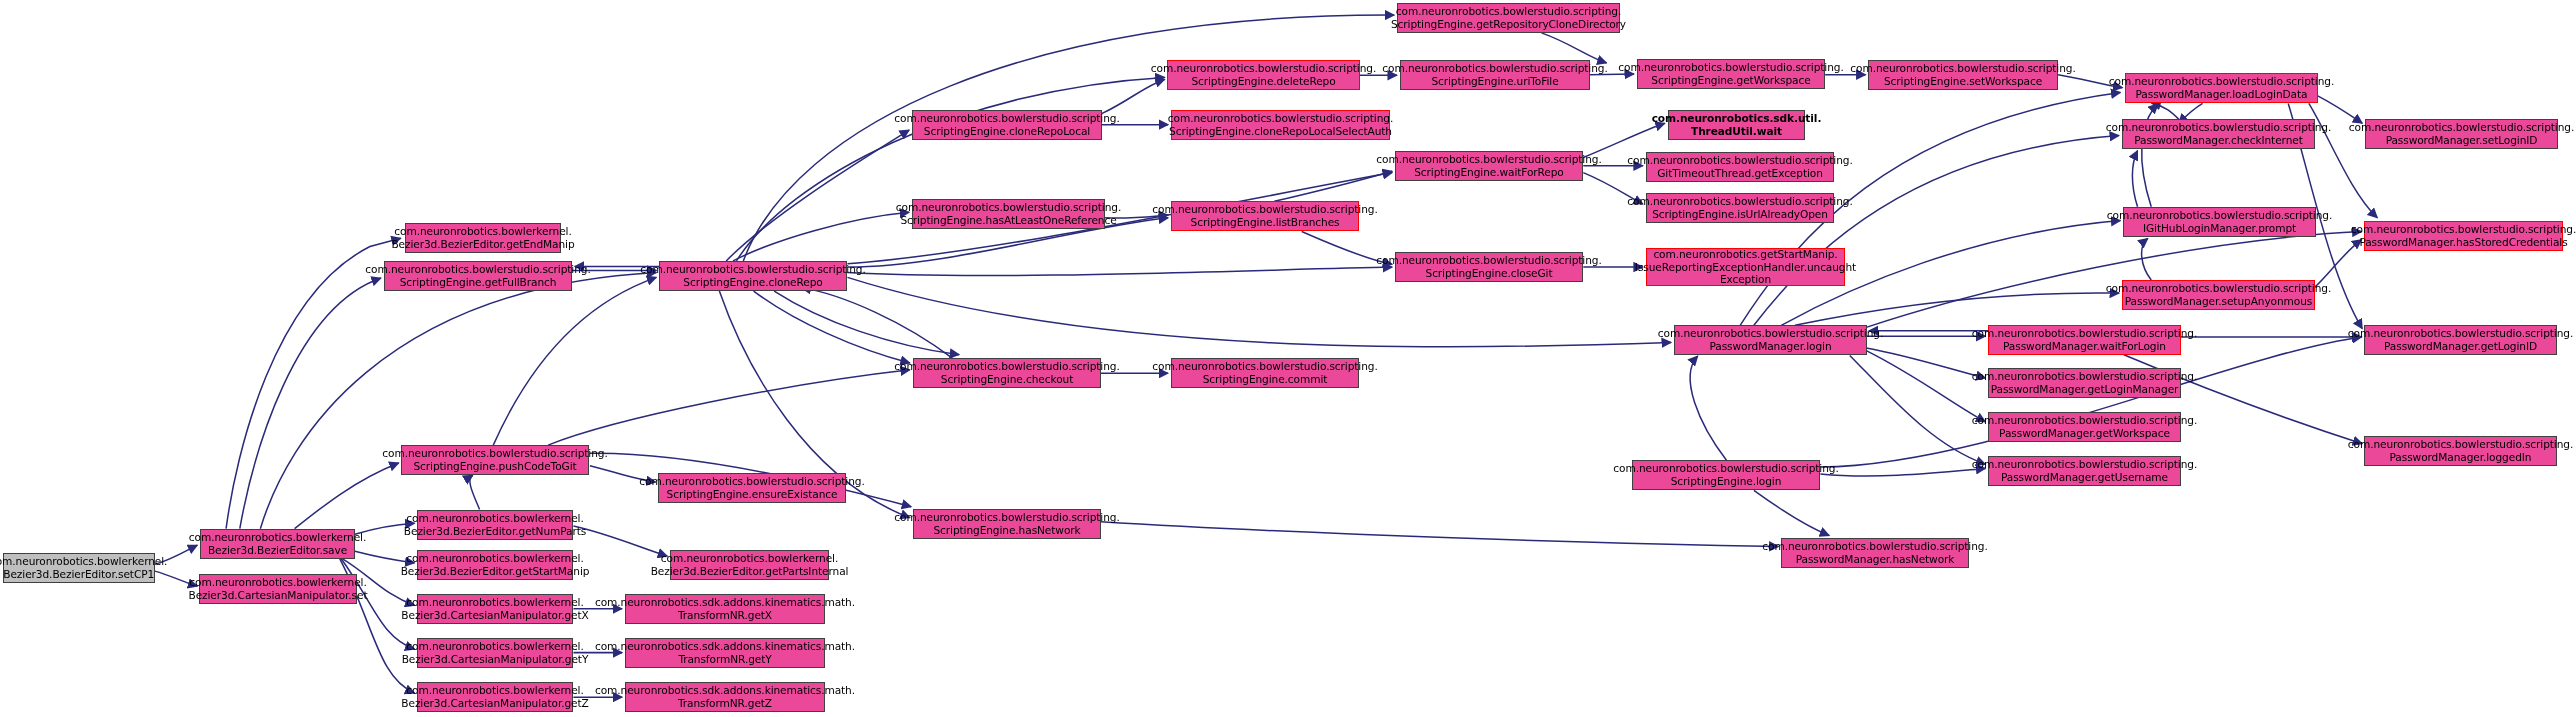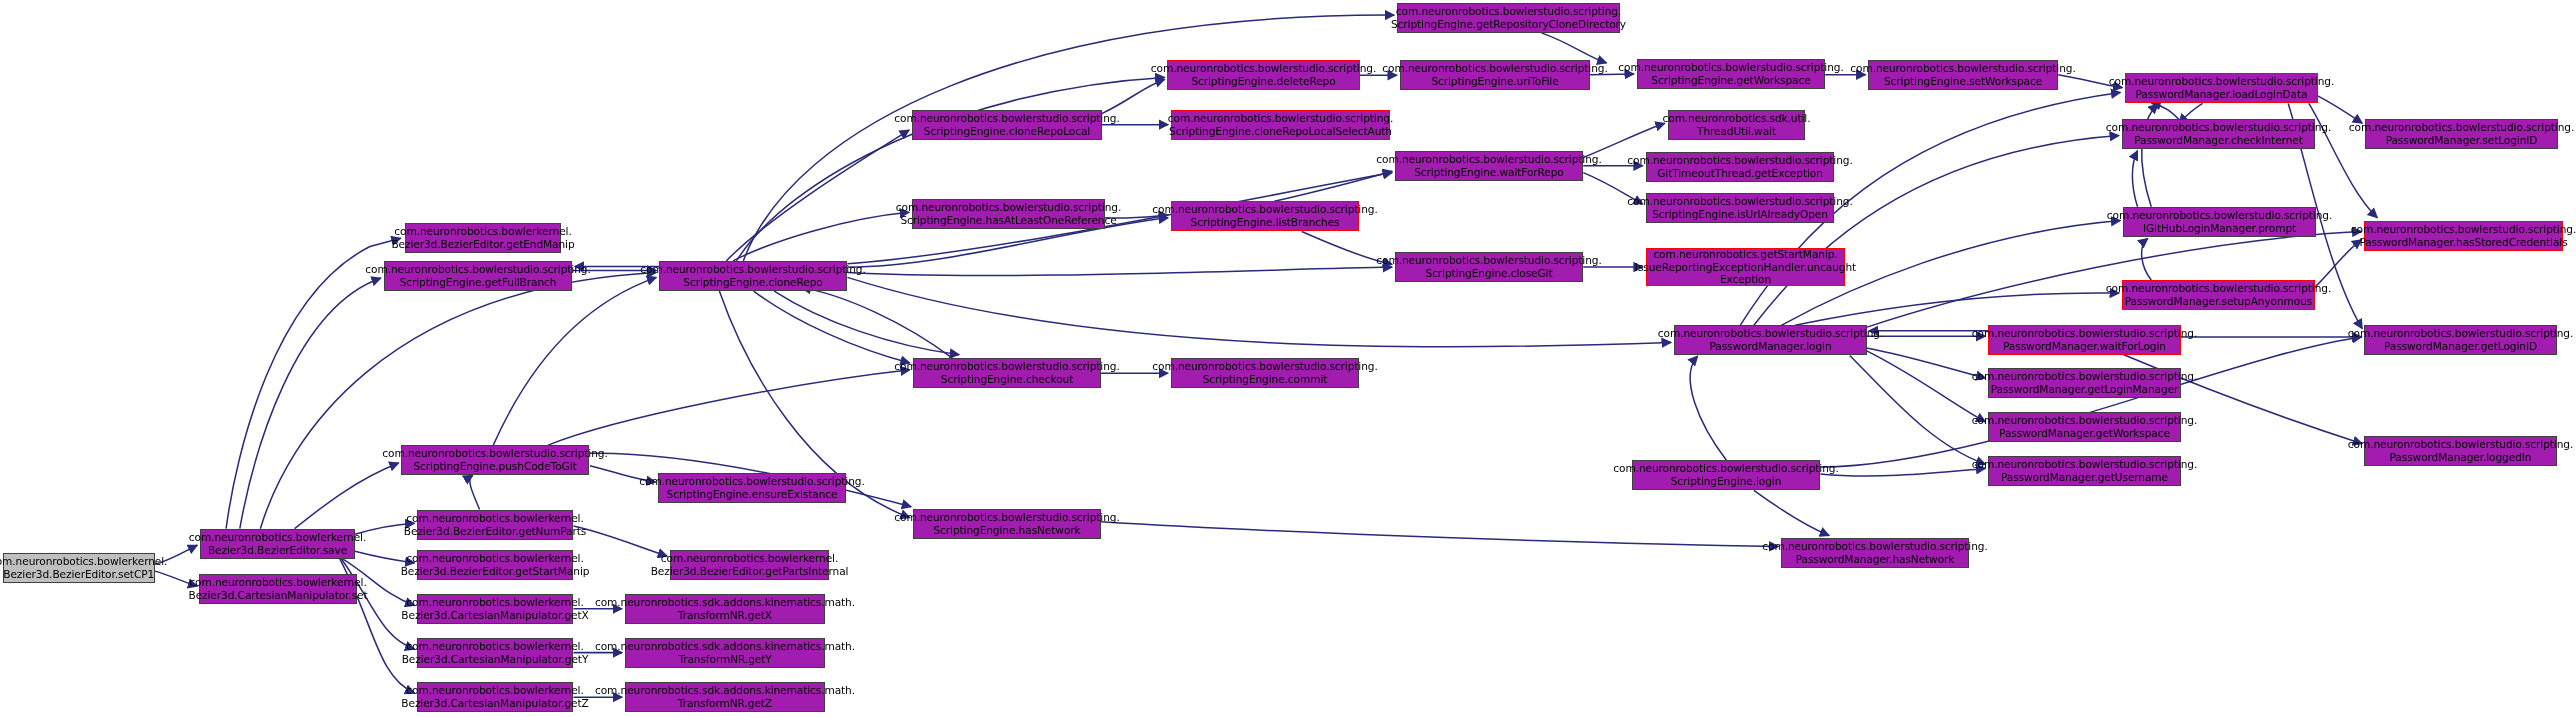--- a/index.html
+++ b/index.html
@@ -19,21 +19,21 @@
     pointer-events: none;
   }
   .node {
     position: absolute;
     box-sizing: border-box;
     display: flex;
     align-items: center;
     justify-content: center;
     text-align: center;
     border: 1.1px solid #404040;
-    background: #a21caf;
+    background: #ec4899;
     color: #000000;
     font-size: 10.6px;
     line-height: 1.22;
     letter-spacing: -0.1px;
     padding: 1.4px 2.7px;
     white-space: pre-line;
     z-index: 5;
   }
   .node.root {
     background: #bfbfbf;
@@ -195,21 +195,21 @@
       <div class="node" style="left: 401px; top: 445px; width: 188px; height: 30px;">com.neuronrobotics.bowlerstudio.scripting.
 ScriptingEngine.pushCodeToGit</div>
       <div class="node" style="left: 658px; top: 473px; width: 188px; height: 30px;">com.neuronrobotics.bowlerstudio.scripting.
 ScriptingEngine.ensureExistance</div>
       <div class="node" style="left: 912px; top: 199px; width: 193px; height: 30px;">com.neuronrobotics.bowlerstudio.scripting.
 ScriptingEngine.hasAtLeastOneReference</div>
       <div class="node hl" style="left: 1171px; top: 201px; width: 188px; height: 30px;">com.neuronrobotics.bowlerstudio.scripting.
 ScriptingEngine.listBranches</div>
       <div class="node" style="left: 1395px; top: 151px; width: 188px; height: 30px;">com.neuronrobotics.bowlerstudio.scripting.
 ScriptingEngine.waitForRepo</div>
-      <div class="node" style="left: 1668px; top: 110px; width: 137px; height: 30px;">com.neuronrobotics.sdk.util.
+      <div class="node" style="left: 1668px; top: 110px; width: 137px; height: 30px; font-weight: bold;">com.neuronrobotics.sdk.util.
 ThreadUtil.wait</div>
       <div class="node" style="left: 1646px; top: 152px; width: 188px; height: 30px;">com.neuronrobotics.bowlerstudio.scripting.
 GitTimeoutThread.getException</div>
       <div class="node" style="left: 1646px; top: 193px; width: 188px; height: 30px;">com.neuronrobotics.bowlerstudio.scripting.
 ScriptingEngine.isUrlAlreadyOpen</div>
       <div class="node" style="left: 1395px; top: 252px; width: 188px; height: 30px;">com.neuronrobotics.bowlerstudio.scripting.
 ScriptingEngine.closeGit</div>
       <div class="node hl" style="left: 1646px; top: 248px; width: 199px; height: 38px;">com.neuronrobotics.getStartManip.
 IssueReportingExceptionHandler.uncaught
 Exception</div>

